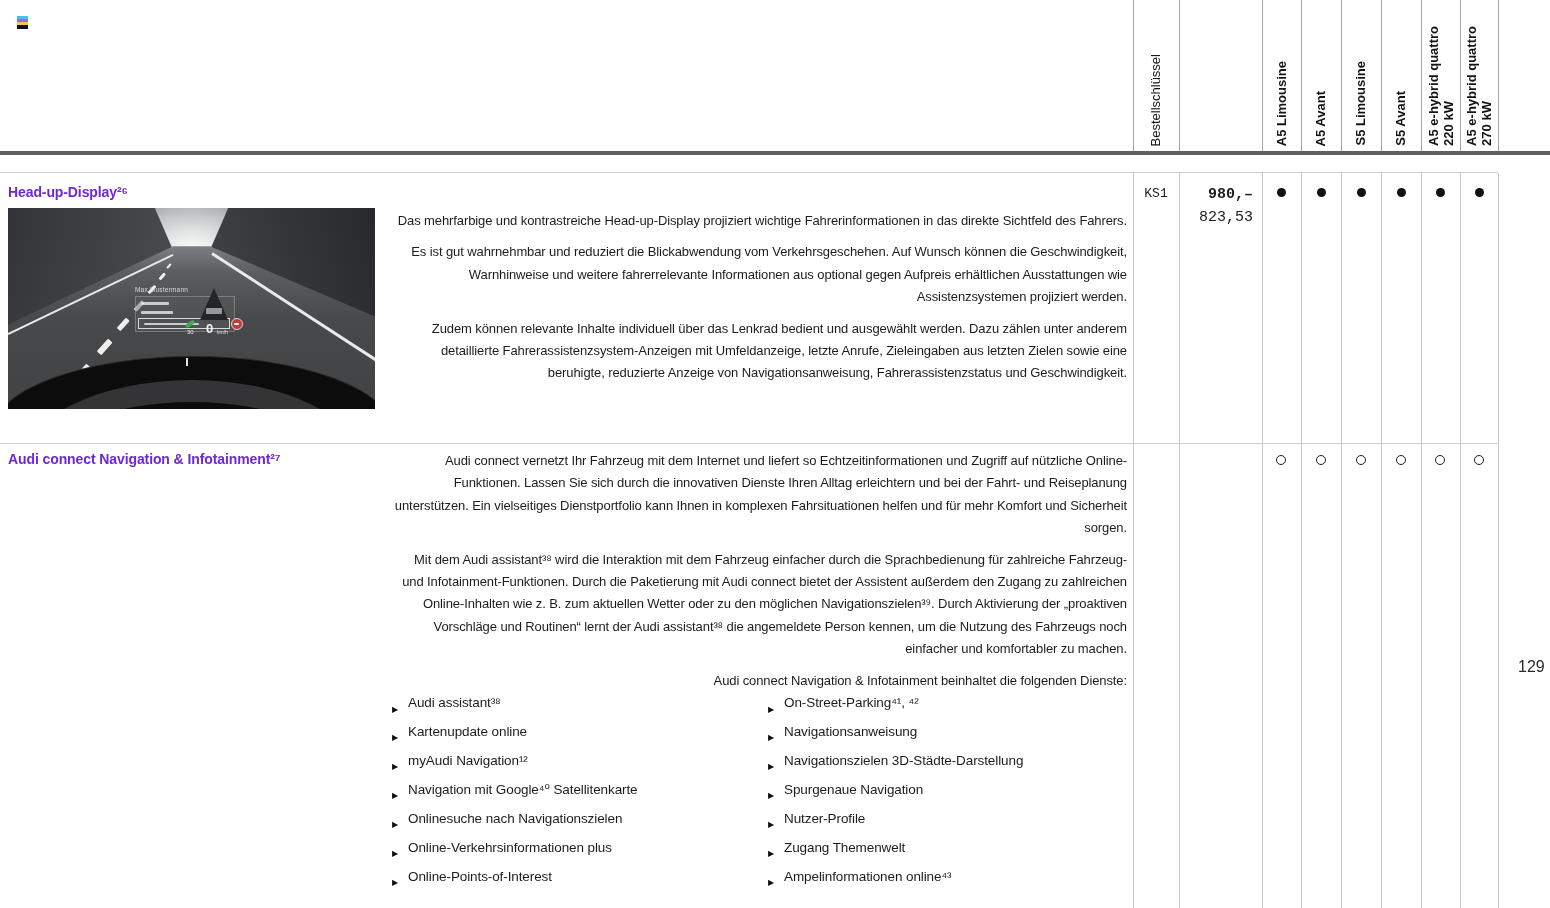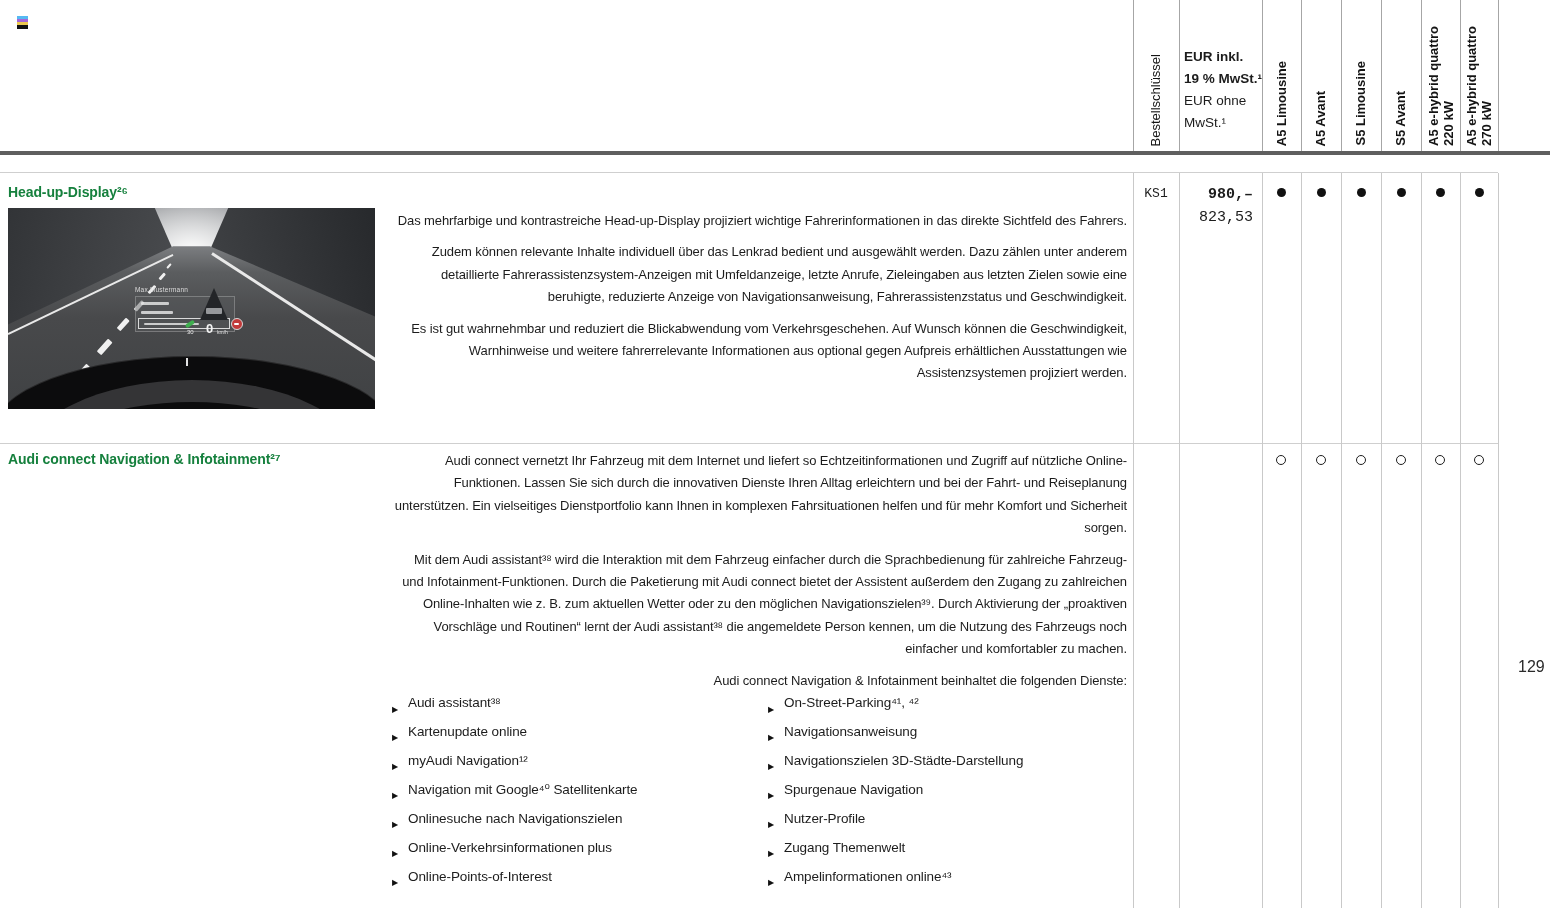--- a/index.html
+++ b/index.html
@@ -14,21 +14,21 @@
   .rule-thin { position:absolute; left:0; height:1px; width:1498px; background:#cfcfcf; }
   
   .vlabel {
     position:absolute; bottom:762px; writing-mode:vertical-rl; transform:rotate(180deg);
     font-size:13px; font-weight:700; line-height:15px; white-space:pre-line; color:#141414;
   }
   .vlabel.normal { font-weight:400; }
   .eur-head { position:absolute; left:1184px; top:46px; font-size:13.5px; line-height:22px; }
   .eur-head .b { font-weight:700; }
   
-  .row-title { position:absolute; left:8px; font-size:14px; font-weight:700; color:#15803d; letter-spacing:-0.1px; }
+  .row-title { position:absolute; left:8px; font-size:14px; font-weight:700; color:#6d28d9; letter-spacing:-0.1px; }
   .body-col { position:absolute; left:392px; width:735px; }
   .para { font-size:13px; line-height:22.4px; letter-spacing:-0.1px; margin:4px 0 9px 0; color:#1c1c1c;text-align:right; }
   .para:last-child { margin-bottom:0; }
   .svc-wrap { display:flex; margin:0 0 9px 0; }
   .svc-col-l { width:376px; }
   .svc-col-r { flex:1; }
   .svc { display:flex; gap:10px; line-height:22.4px; font-size:13.5px; letter-spacing:-0.1px; align-items:flex-start; }
   .tri { font-size:8px; margin-top:6.5px; color:#111; flex:0 0 auto; }
   
   .code-cell { position:absolute; left:1133px; width:46px; text-align:center; font-size:13px;font-family:Liberation Mono, monospace; }
@@ -82,26 +82,20 @@
   <div class="vline-h" style="left:1179px"></div>
   <div class="vline-h" style="left:1262px"></div>
   <div class="vline-h" style="left:1301px"></div>
   <div class="vline-h" style="left:1341px"></div>
   <div class="vline-h" style="left:1381px"></div>
   <div class="vline-h" style="left:1421px"></div>
   <div class="vline-h" style="left:1460px"></div>
   <div class="vline-h" style="left:1498px"></div>
 
   <div class="vlabel normal" style="left:1148px">Bestellschlüssel</div>
-  <div class="eur-head">
-    <div class="b">EUR inkl.</div>
-    <div class="b">19 % MwSt.¹</div>
-    <div>EUR ohne</div>
-    <div>MwSt.¹</div>
-  </div>
   <div class="vlabel" style="left:1274px">A5 Limousine</div>
   <div class="vlabel" style="left:1313px">A5 Avant</div>
   <div class="vlabel" style="left:1353px">S5 Limousine</div>
   <div class="vlabel" style="left:1393px">S5 Avant</div>
   <div class="vlabel" style="left:1426px">A5 e-hybrid quattro
 220 kW</div>
   <div class="vlabel" style="left:1464px">A5 e-hybrid quattro
 270 kW</div>
 
   <div class="rule-thick"></div>
@@ -153,22 +147,22 @@
     <div class="hud-red">
         <span></span>
       </div>
     <div class="dashboard"></div>
     <div class="notch"></div>
     <div class="wheel"></div>
   </div>
 
   <div class="body-col" style="top:206px">
     <p class="para">Das mehrfarbige und kontrastreiche Head-up-Display projiziert wichtige Fahrerinformationen in das direkte Sichtfeld des Fahrers.</p>
+    <p class="para">Es ist gut wahrnehmbar und reduziert die Blickabwendung vom Verkehrsgeschehen. Auf Wunsch können die Geschwindigkeit, Warnhinweise und weitere fahrerrelevante Informationen aus optional gegen Aufpreis erhältlichen Ausstattungen wie Assistenzsystemen projiziert werden.</p>
     <p class="para">Zudem können relevante Inhalte individuell über das Lenkrad bedient und ausgewählt werden. Dazu zählen unter anderem detaillierte Fahrerassistenzsystem-Anzeigen mit Umfeldanzeige, letzte Anrufe, Zieleingaben aus letzten Zielen sowie eine beruhigte, reduzierte Anzeige von Navigationsanweisung, Fahrerassistenzstatus und Geschwindigkeit.</p>
-    <p class="para">Es ist gut wahrnehmbar und reduziert die Blickabwendung vom Verkehrsgeschehen. Auf Wunsch können die Geschwindigkeit, Warnhinweise und weitere fahrerrelevante Informationen aus optional gegen Aufpreis erhältlichen Ausstattungen wie Assistenzsystemen projiziert werden.</p>
   </div>
 
   <div class="code-cell" style="top:186px">KS1</div>
   <div class="price-cell" style="top:184px">
     <div class="b">980,–</div>
     <div>823,53</div>
   </div>
 
   <span class="dot-f" style="left:1277px;top:188px"></span>
   <span class="dot-f" style="left:1317px;top:188px"></span>

